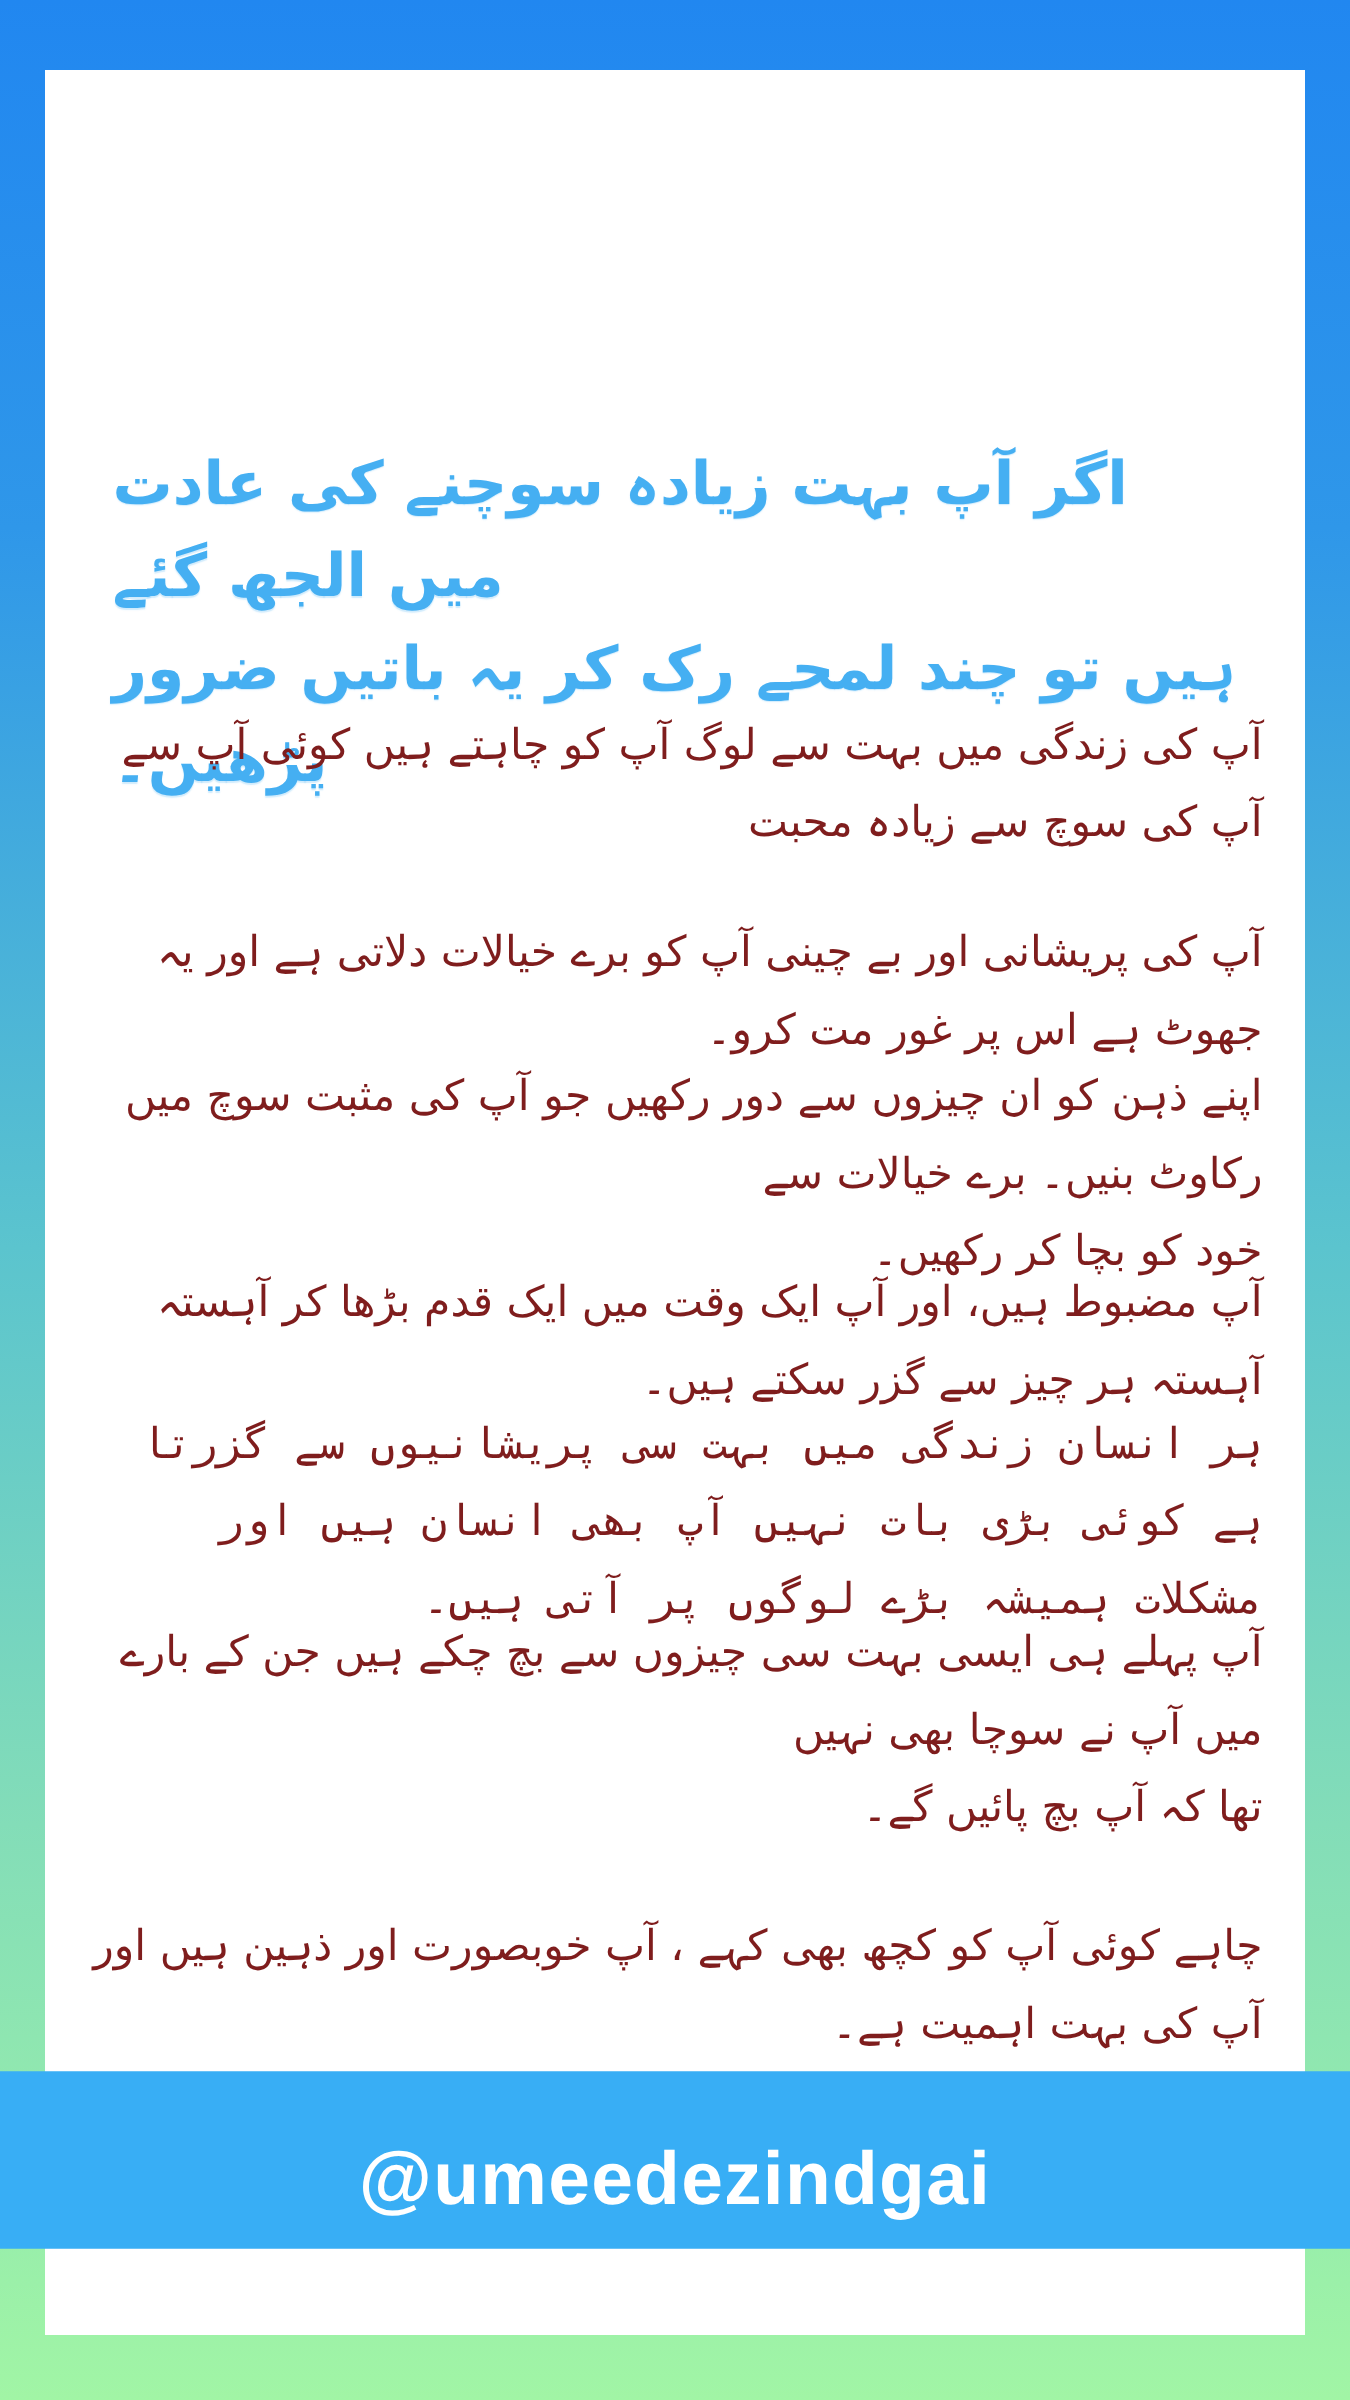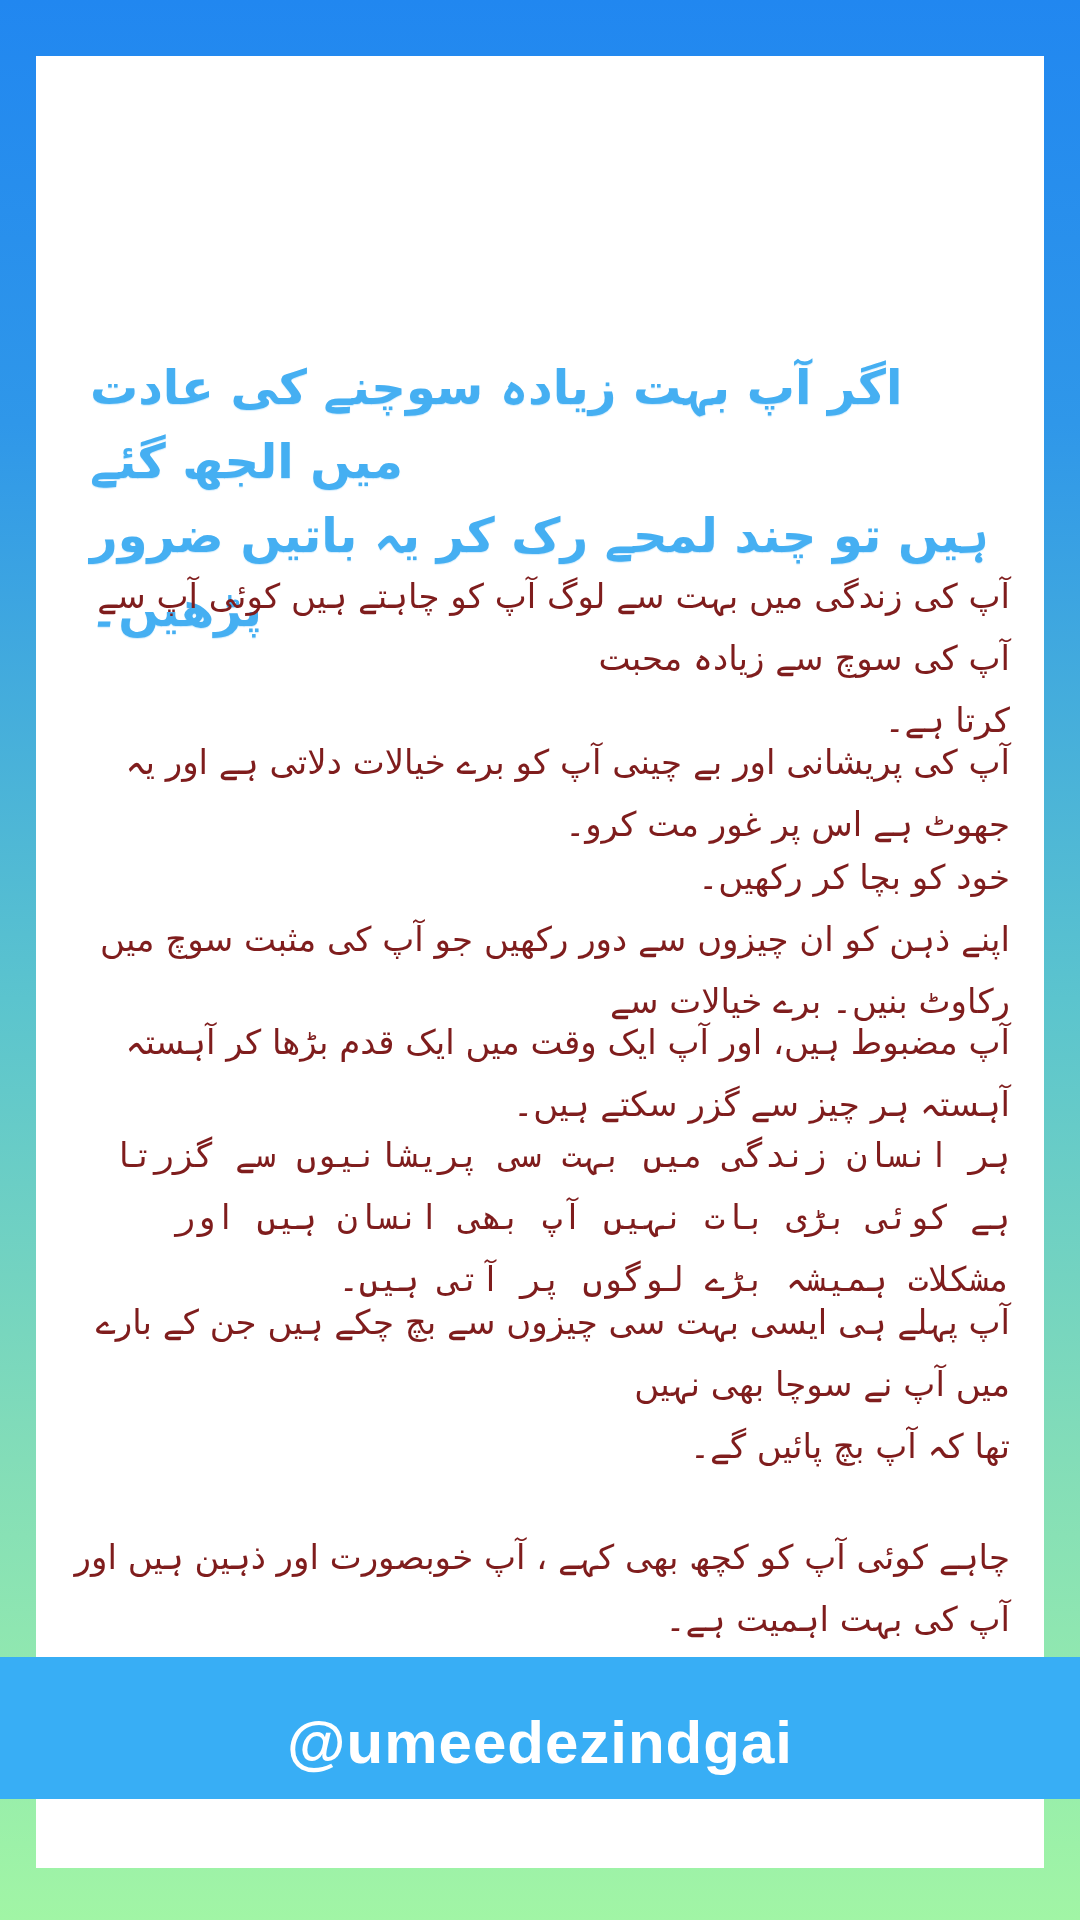--- a/index.html
+++ b/index.html
@@ -79,30 +79,29 @@
 
 <div class="card"></div>
 
 <div class="heading">
   <div>اگر آپ بہت زیادہ سوچنے کی عادت میں الجھ گئے</div>
   <div>ہیں تو چند لمحے رک کر یہ باتیں ضرور پڑھیں۔</div>
 </div>
 
 <div class="para p1">
   <div>آپ کی زندگی میں بہت سے لوگ آپ کو چاہتے ہیں کوئی آپ سے آپ کی سوچ سے زیادہ محبت</div>
-  <div>کرتا ہے۔</div>
 </div>
 
 <div class="para p2">
   <div>آپ کی پریشانی اور بے چینی آپ کو برے خیالات دلاتی ہے اور یہ جھوٹ ہے اس پر غور مت کرو۔</div>
 </div>
 
 <div class="para p3">
+  <div>اپنے ذہن کو ان چیزوں سے دور رکھیں جو آپ کی مثبت سوچ میں رکاوٹ بنیں۔ برے خیالات سے</div>
   <div>خود کو بچا کر رکھیں۔</div>
-  <div>اپنے ذہن کو ان چیزوں سے دور رکھیں جو آپ کی مثبت سوچ میں رکاوٹ بنیں۔ برے خیالات سے</div>
 </div>
 
 <div class="para p4">
   <div>آپ مضبوط ہیں، اور آپ ایک وقت میں ایک قدم بڑھا کر آہستہ آہستہ ہر چیز سے گزر سکتے ہیں۔</div>
 </div>
 
 <div class="para p5">
   <div>ہر انسان زندگی میں بہت سی پریشانیوں سے گزرتا ہے کوئی بڑی بات نہیں آپ بھی انسان ہیں اور</div>
   <div>مشکلات ہمیشہ بڑے لوگوں پر آتی ہیں۔</div>
 </div>

